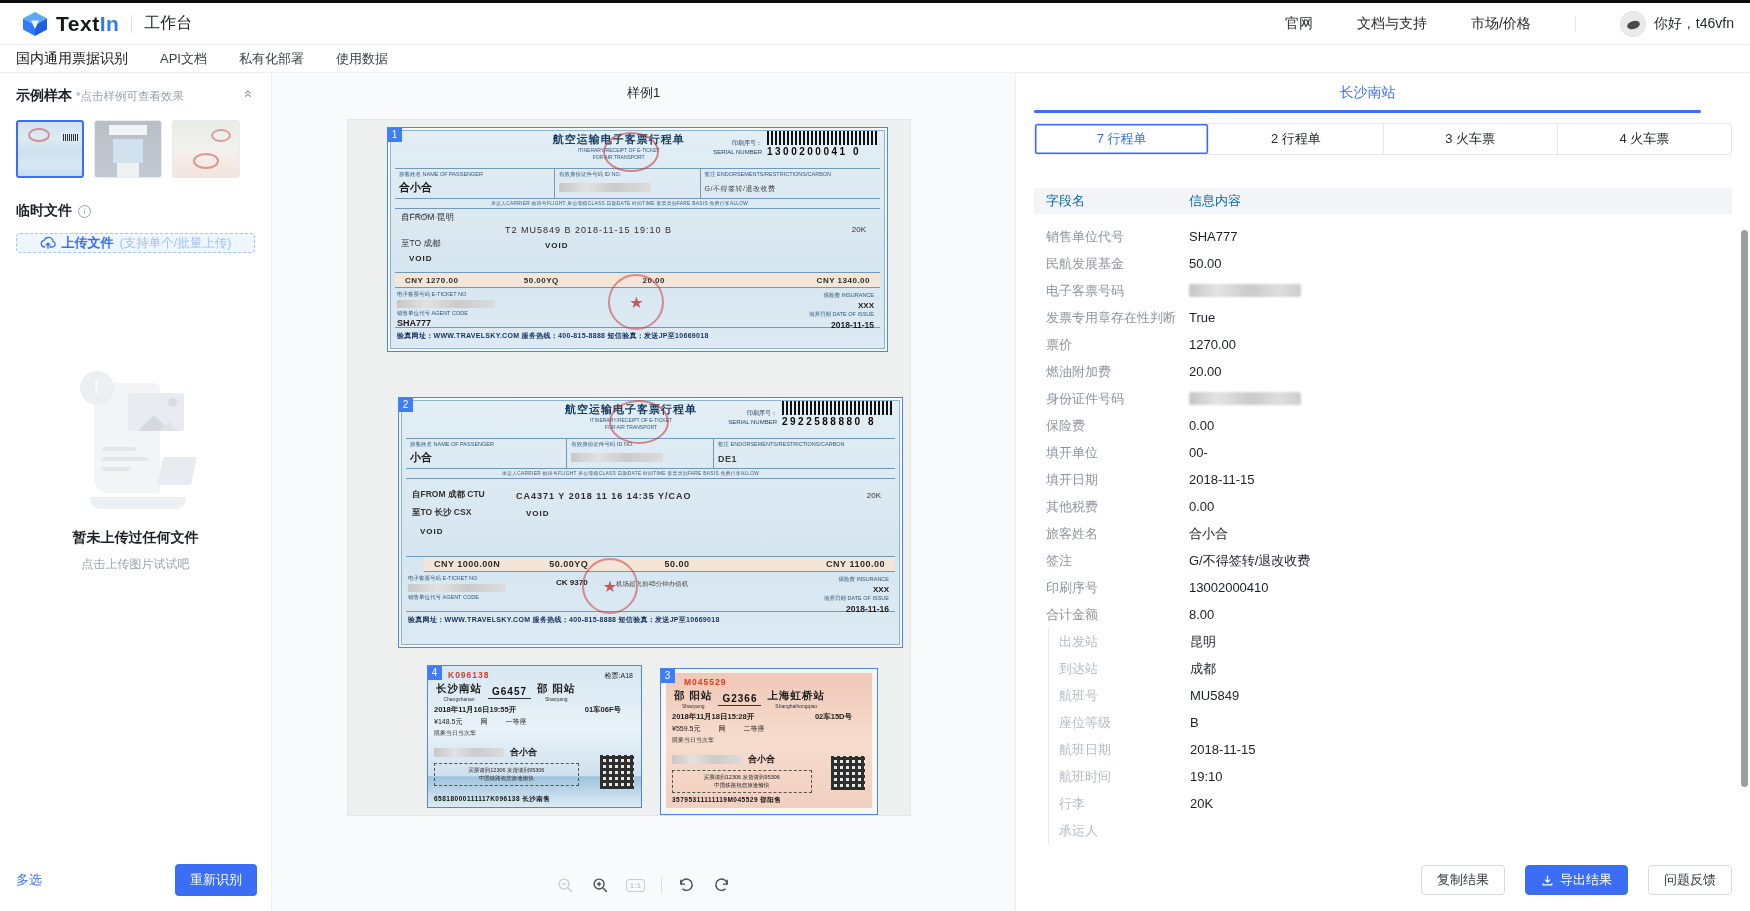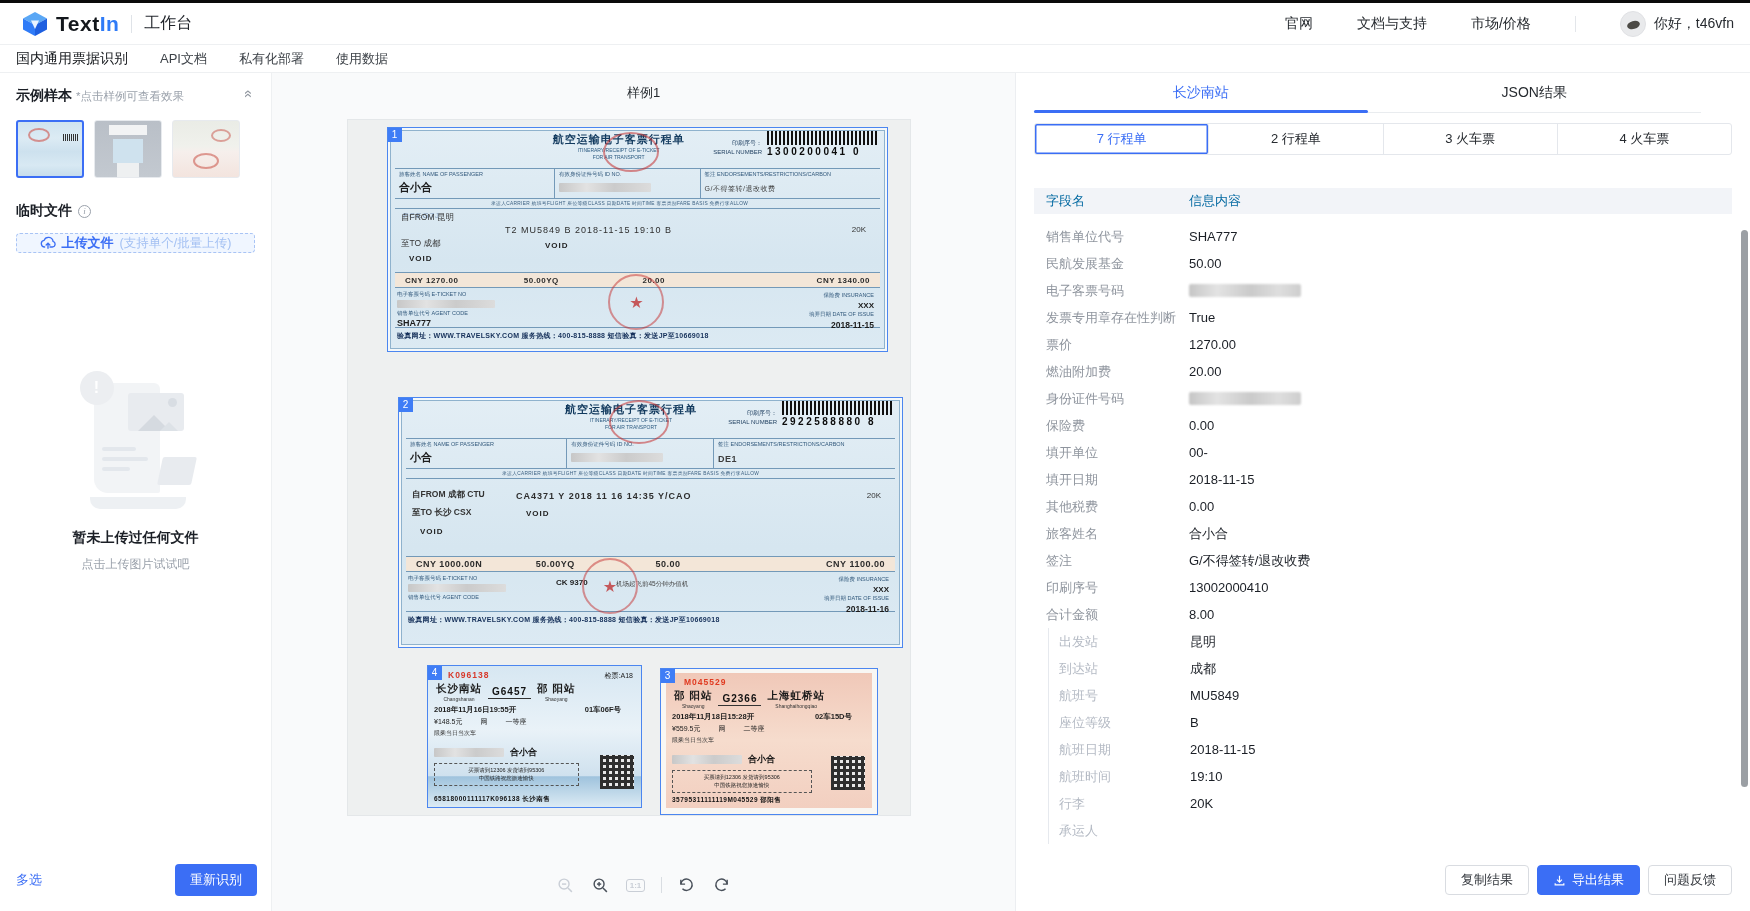--- a/index.html
+++ b/index.html
@@ -160,21 +160,21 @@
   .thead { display:flex; align-items:center; height:26px; background:#f2f4f8; padding:0 12px; font-size:13px; color:#0369a1; }
   .col-lab { width:143px; flex:none; }
   .rows { margin-top:9px; }
   .row { display:flex; align-items:center; height:27px; padding:0 12px; }
   .row .lab { width:143px; flex:none; font-size:13px; color:#8f959e; }
   .row .val { font-size:13px; color:#1b1f26; }
   .row .mask-block { display:none; width:112px; height:13px; border-radius:2px; background:linear-gradient(90deg,#c6c6c6,#e3e3e3 25%,#cacaca 55%,#dedede 80%,#cecece); filter:blur(1px); }
   .row.masked .mask-block { display:block; }
   .row.group { margin-left:14px; padding-left:10px; border-left:1px solid #e6e9ee; }
   .row.group .lab { width:131px; color:#b4bac4; }
-  .result-actions { position:absolute; right:18px; bottom:16px; display:flex; gap:8px; }
+  .result-actions { position:absolute; right:18px; bottom:16px; display:flex; gap:20px; }
   .act-btn { height:30px; padding:0 15px; border-radius:4px; font-size:13px; display:flex; align-items:center; gap:6px; cursor:pointer; background:#fff; border:1px solid #d9dce1; color:#33373d; }
   .act-btn.primary { background:#3b6ef5; border-color:#3b6ef5; color:#fff; }
 
   .page-scrollbar { position:absolute; right:2px; top:230px; width:7px; height:557px; background:#9b9fa4; border-radius:4px; }
 </style>
 </head>
 <body>
 
 <div class="strip"></div>
 
@@ -372,21 +372,21 @@
           </div>
           <div class="a-colshead">承运人CARRIER 航班号FLIGHT 座位等级CLASS 日期DATE 时间TIME 客票类别FARE BASIS 免费行李ALLOW</div>
           <div class="a-mid" style="height:78px;">
             <div class="a-from" style="top:10px;font-weight:bold;">自FROM 成都 CTU</div>
             <div class="a-to" style="top:28px;font-weight:bold;">至TO 长沙 CSX</div>
             <div class="a-void1" style="top:48px;">VOID</div>
             <div class="a-flight" style="top:12px;font-weight:bold;">CA4371 Y 2018 11 16 14:35 Y/CAO</div>
             <div class="a-void2" style="top:30px;left:120px;">VOID</div>
             <div class="a-allow" style="top:12px;">20K</div>
           </div>
-          <div class="fare-band" style="font-size:9px;">
+          <div class="fare-band" style="font-size:9px;margin-left:18px;">
             <span>CNY 1000.00N</span>
             <span>50.00YQ</span>
             <span>50.00</span>
             <span style="text-align:right;padding-right:10px;">CNY 1100.00</span>
           </div>
           <div class="a-bot">
             <div class="a-etkt">
               <div class="a-lab">电子客票号码 E-TICKET NO</div>
               <div class="mblk" style="width:98px;height:8px;margin-top:2px;"></div>
             </div>
@@ -517,23 +517,20 @@
       </span>
     </div>
   </div>
 
   <div class="results">
     <div class="tabs">
 
     <div class="tab active">
           <span>长沙南站</span>
         </div>
-        <div class="tab">
-          <span>JSON结果</span>
-        </div>
       </div>
     <div class="subtabs">
 
     <div class="subtab active">
           <span>7 行程单</span>
         </div>
         <div class="subtab">
           <span>2 行程单</span>
         </div>
         <div class="subtab">

